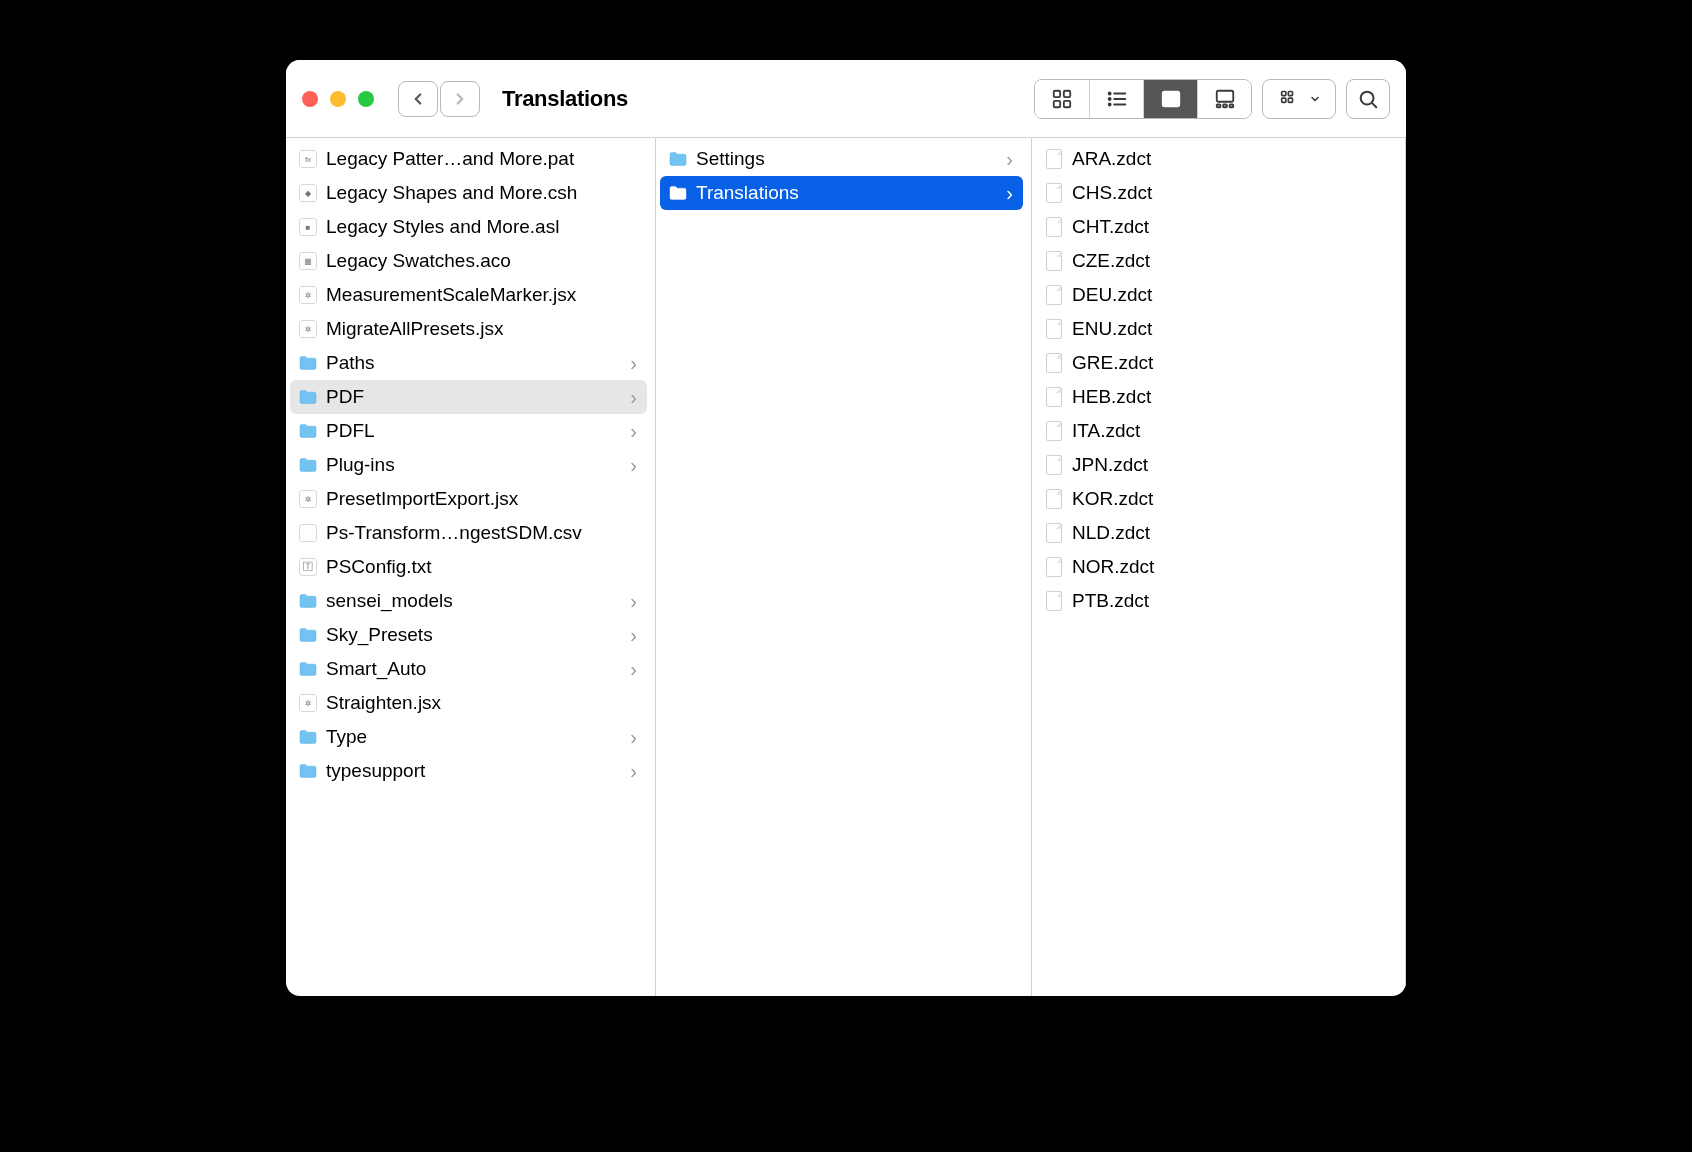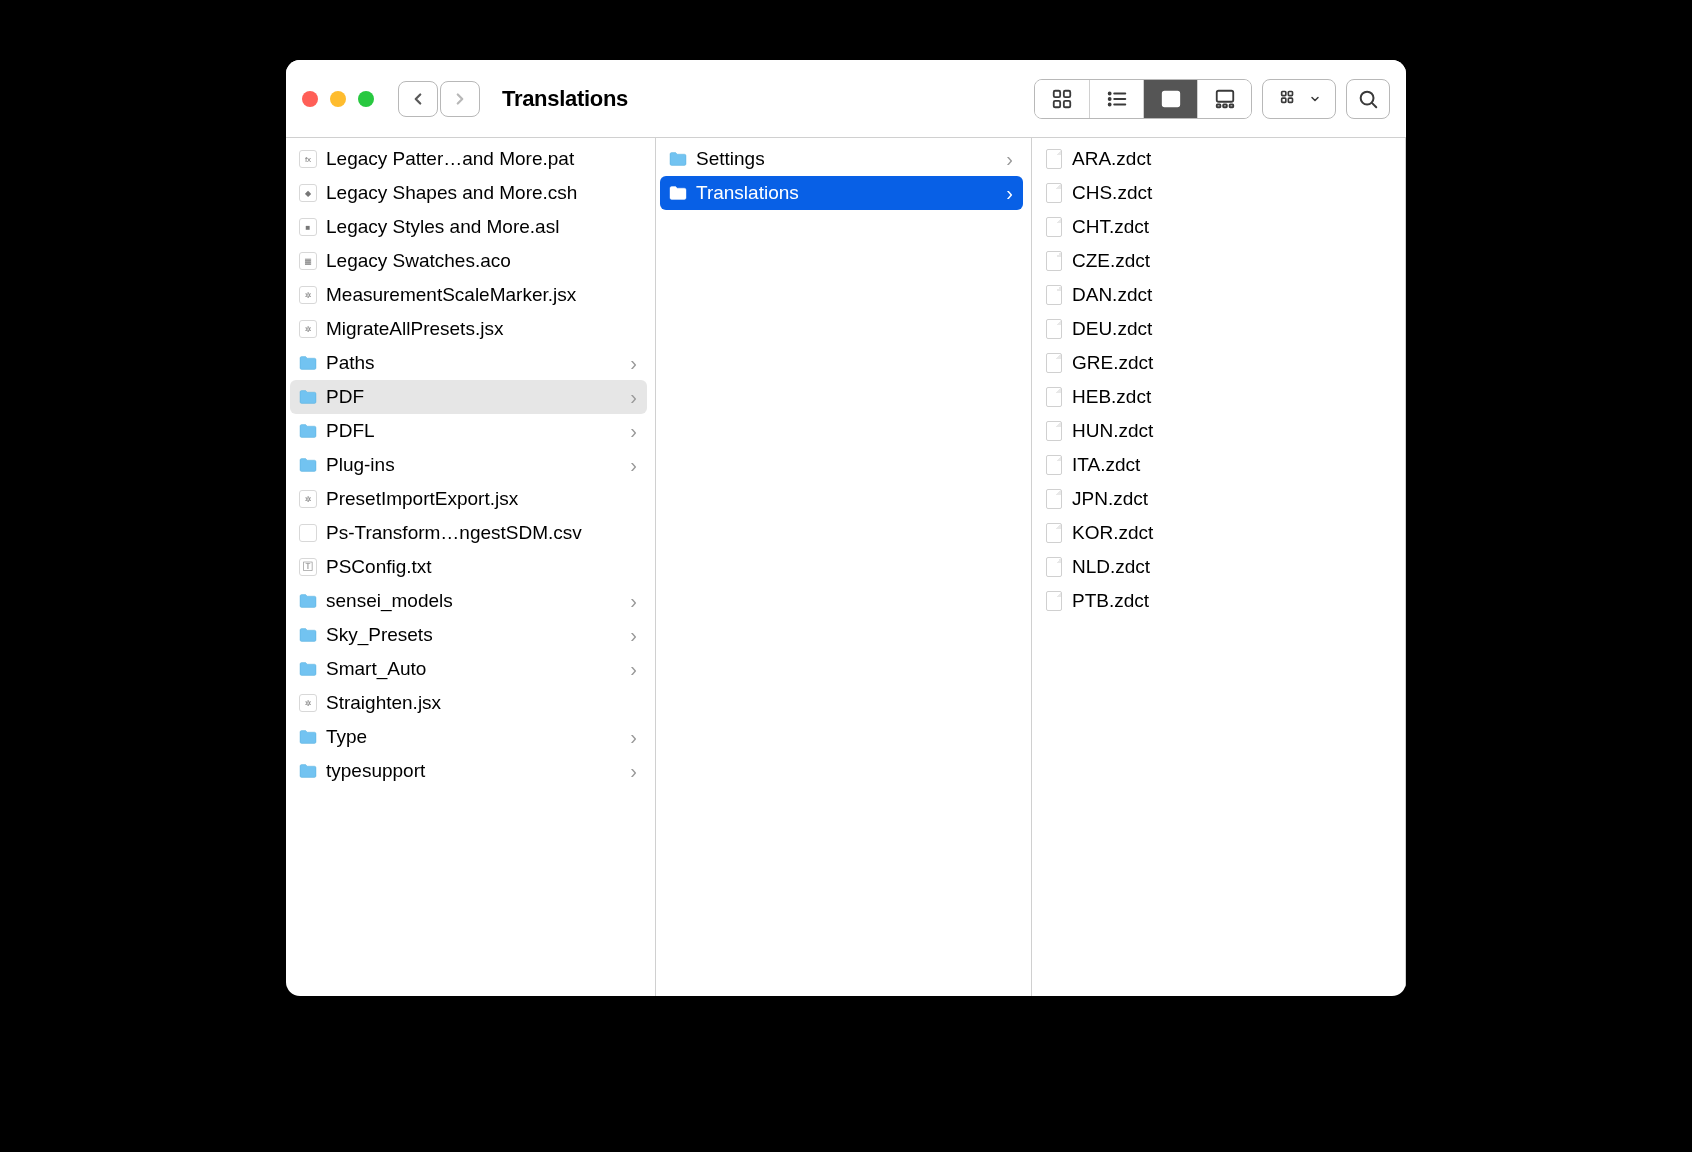--- a/index.html
+++ b/index.html
@@ -415,69 +415,69 @@
         <div class="row">
           <span class="icon">
             <span class="file-icon"></span>
           </span>
           <span class="label">CZE.zdct</span>
         </div>
         <div class="row">
           <span class="icon">
             <span class="file-icon"></span>
           </span>
-          <span class="label">DAN.zdct</span>
-        </div>
-        <div class="row">
-          <span class="icon">
-            <span class="file-icon"></span>
-          </span>
           <span class="label">DEU.zdct</span>
         </div>
         <div class="row">
           <span class="icon">
             <span class="file-icon"></span>
           </span>
+          <span class="label">ENU.zdct</span>
+        </div>
+        <div class="row">
+          <span class="icon">
+            <span class="file-icon"></span>
+          </span>
           <span class="label">GRE.zdct</span>
         </div>
         <div class="row">
           <span class="icon">
             <span class="file-icon"></span>
           </span>
           <span class="label">HEB.zdct</span>
         </div>
         <div class="row">
           <span class="icon">
             <span class="file-icon"></span>
           </span>
-          <span class="label">HUN.zdct</span>
-        </div>
-        <div class="row">
-          <span class="icon">
-            <span class="file-icon"></span>
-          </span>
           <span class="label">ITA.zdct</span>
         </div>
         <div class="row">
           <span class="icon">
             <span class="file-icon"></span>
           </span>
           <span class="label">JPN.zdct</span>
         </div>
         <div class="row">
           <span class="icon">
             <span class="file-icon"></span>
           </span>
           <span class="label">KOR.zdct</span>
         </div>
         <div class="row">
           <span class="icon">
             <span class="file-icon"></span>
           </span>
           <span class="label">NLD.zdct</span>
+        </div>
+        <div class="row">
+          <span class="icon">
+            <span class="file-icon"></span>
+          </span>
+          <span class="label">NOR.zdct</span>
         </div>
         <div class="row">
           <span class="icon">
             <span class="file-icon"></span>
           </span>
           <span class="label">PTB.zdct</span>
         </div>
       </div>
   </div>
 </div>

